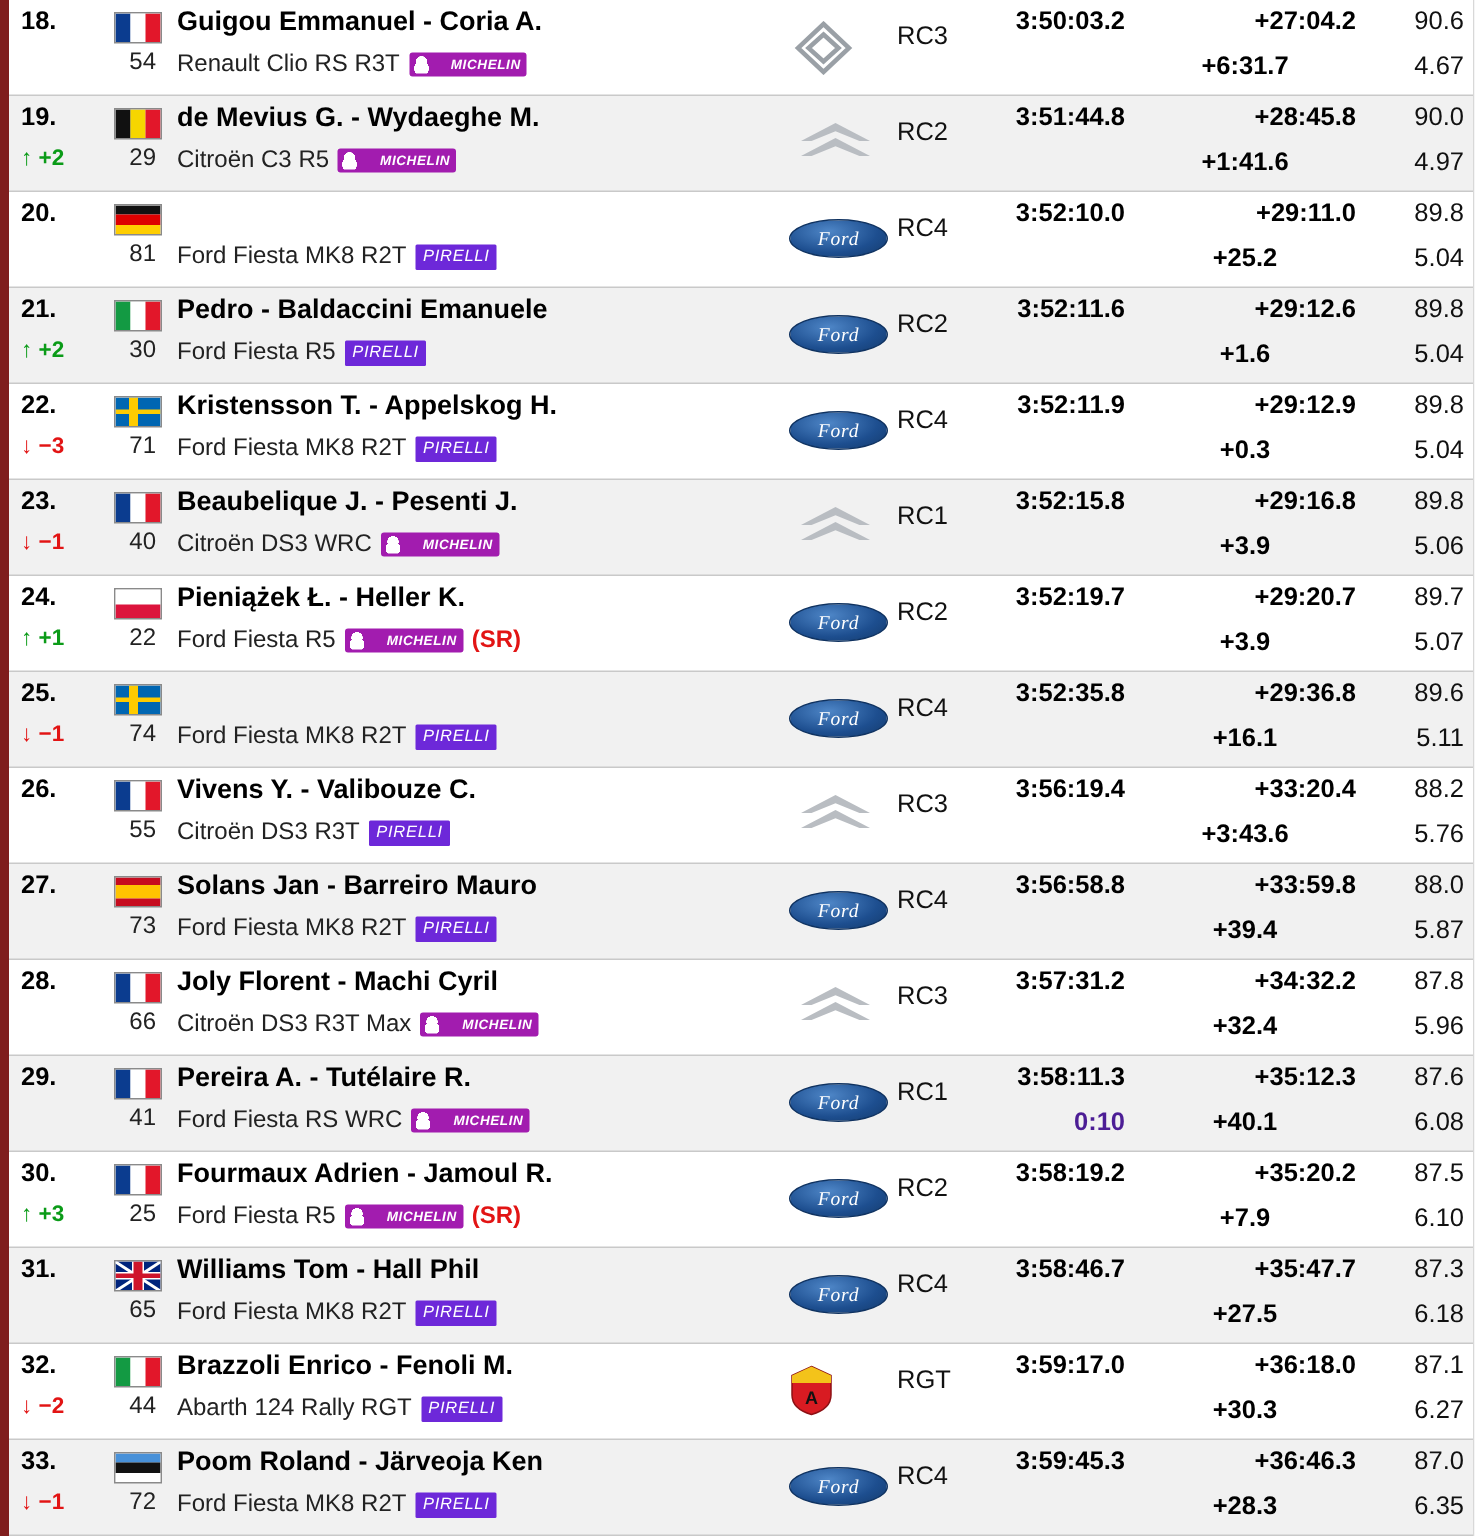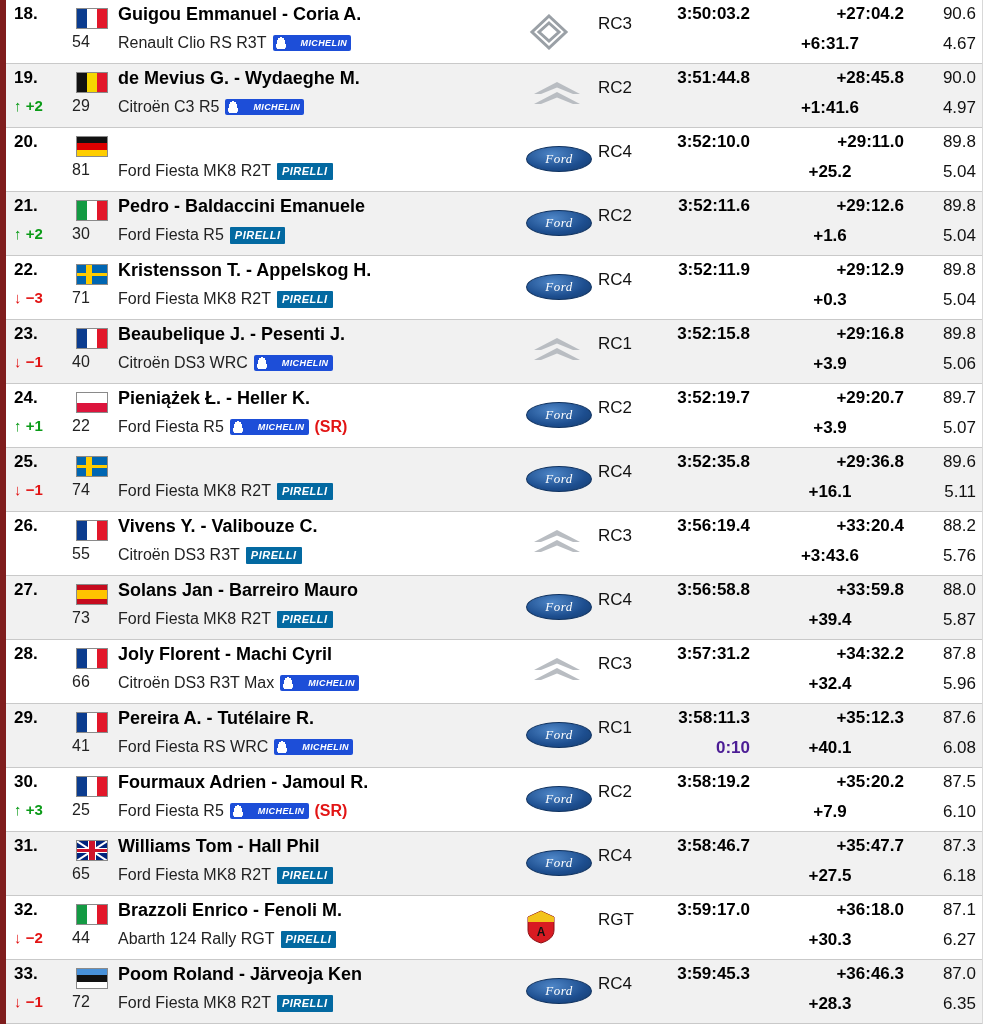--- a/index.html
+++ b/index.html
@@ -46,21 +46,21 @@
   }
   .move.up { color: #0b9b18; }
   .move.down { color: #e21414; }
   .move .arrow { font-size: 15px; }
 
   
   .carnum {
     position: absolute;
     left: 52px; top: 33px;
     width: 46px;
-    text-align: center;
+    text-align: right;
     font-size: 16px;
     color: #222;
   }
 
   
   .flag {
     position: absolute;
     left: 70px; top: 8px;
     width: 32px; height: 21px;
     border: 1px solid #8a8a8a;
@@ -90,44 +90,44 @@
     display: flex;
     align-items: center;
     gap: 6px;
   }
   .sr { color: #e21414; font-weight: bold; }
 
   
   .tyre { display: inline-block; height: 15px; line-height: 15px; }
   .tyre-michelin {
     position: relative;
-    background: #1d4ed8;
+    background: #a21caf;
     color: #fff;
     font-size: 9px;
     font-weight: bold;
     font-style: italic;
     letter-spacing: .4px;
     padding: 0 4px 0 28px;
     border-radius: 2px;
     height: 16px; line-height: 16px;
   }
   .tyre-michelin::before {
     content: "";
     position: absolute;
     left: 2px; top: 2px;
     width: 12px; height: 12px;
     background:
       radial-gradient(circle at 50% 35%, #fff 0 38%, transparent 39%),
       radial-gradient(circle at 50% 72%, #fff 0 46%, transparent 47%);
   }
   .tyre-pirelli {
-    background: #0369a1;
+    background: #6d28d9;
     color: #fff;
     font-size: 11px;
-    font-weight: bold;
+    font-weight: normal;
     font-style: italic;
     letter-spacing: .5px;
     padding: 0 5px;
     height: 17px; line-height: 17px;
     border-radius: 1px;
     text-align: center;
   }
 
   
   .logo {

